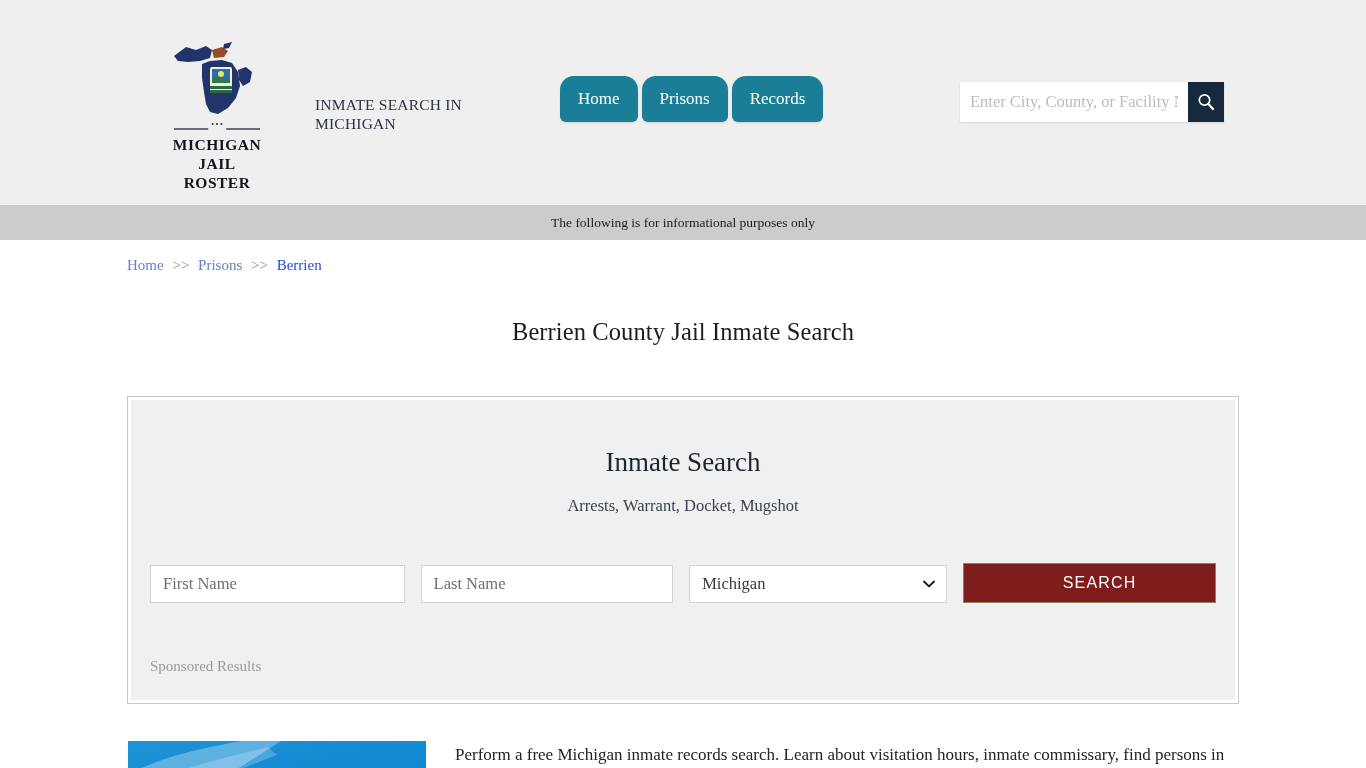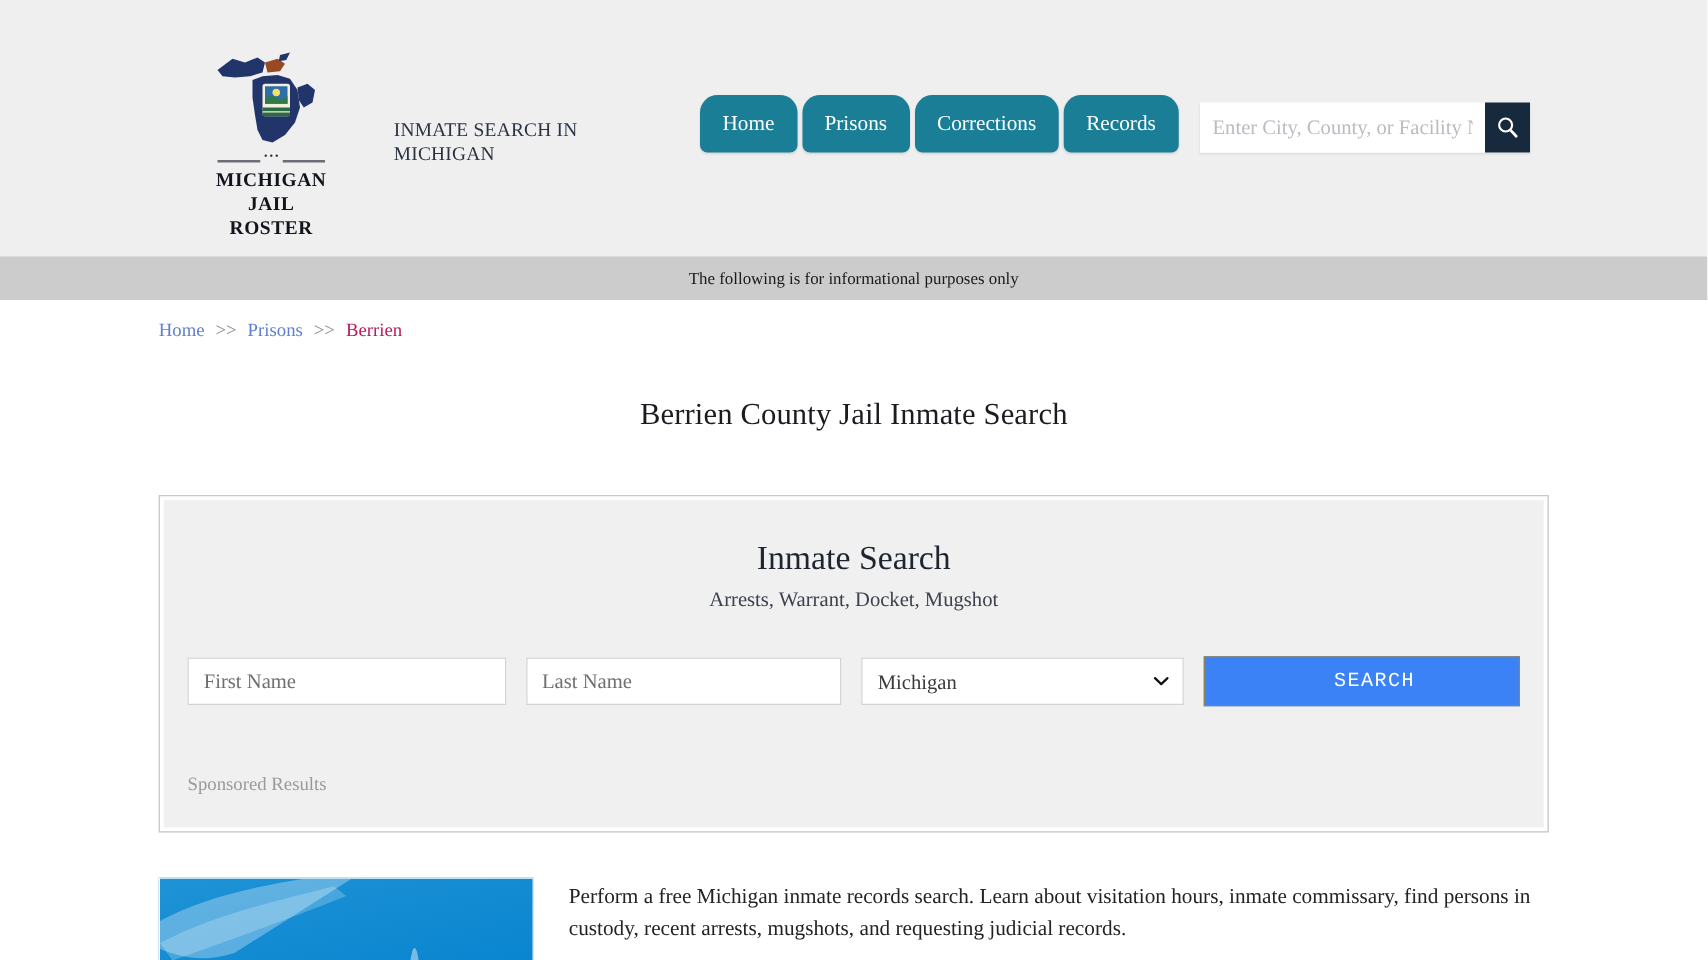--- a/index.html
+++ b/index.html
@@ -142,21 +142,21 @@
     padding: 17px 14px 0 14px;
     font-size: 15px;
     color: #777777;
   }
   .breadcrumb a {
     color: #5f7fd0;
     text-decoration: none;
     cursor: pointer;
   }
   .breadcrumb .sep { color: #8b8b8b; margin: 0 5px; }
-  .breadcrumb .current { color: #be185d; }
+  .breadcrumb .current { color: #1d4ed8; }
 
   .page-title {
     margin: 44px 0 0 0;
     text-align: center;
     font-size: 24.5px;
     font-weight: normal;
     color: #1b1b21;
     letter-spacing: 0.1px;
   }
 
@@ -166,34 +166,34 @@
     border: 1px solid #c9c9c9;
     background: #f0f0f0;
     padding: 32px 22px 28px 22px;
     box-shadow: 0 0 0 3px #ffffff inset;
   }
   .panel-title {
     text-align: center;
     font-size: 27px;
     font-weight: normal;
     color: #1e2530;
-    margin: 0;
+    margin: 16px;
     line-height: 1.3;
   }
   .panel-sub {
     text-align: center;
     font-size: 16.5px;
     color: #3c424d;
     margin: 6px 0 0 0;
   }
   .search-form {
     display: flex;
-    align-items: flex-start;
+    align-items: center;
     gap: 16px;
-    margin-top: 36px;
+    margin-top: 48px;
   }
   .field {
     height: 38px;
     border: 1px solid #d3d3d3;
     background: #ffffff;
     font-family: "Liberation Serif", "DejaVu Serif", serif;
     font-size: 16.5px;
     color: #3b3b3b;
     padding: 0 12px;
     outline: none;
@@ -212,24 +212,24 @@
   .select-chevron {
     position: absolute;
     right: 12px; top: 50%;
     transform: translateY(-50%);
     pointer-events: none;
     width: 12px; height: 8px;
   }
   .search-submit {
     width: 258px;
     height: 40px;
-    background: #3b82f6;
+    background: #7f1d1d;
     color: #ffffff;
     border: 1px solid #8d8360;
-    font-family: Liberation Mono, monospace;
+    font-family: Liberation Sans, sans-serif;
     font-size: 16px;
     letter-spacing: 1.2px;
     cursor: pointer;
     margin-top: -1px;
     padding-left: 26px;
   }
   .sponsored {
     margin-top: 55px;
     font-size: 15px;
     color: #9a9a9a;
@@ -288,21 +288,20 @@
         <div>MICHIGAN</div>
         <div>JAIL ROSTER</div>
       </div>
     </div>
 
     <div class="tagline">INMATE SEARCH IN MICHIGAN</div>
 
     <nav class="main-nav">
       <a class="nav-tab">Home</a>
       <a class="nav-tab">Prisons</a>
-      <a class="nav-tab">Corrections</a>
       <a class="nav-tab">Records</a>
     </nav>
 
     <div class="header-search">
       <input type="text" placeholder="Enter City, County, or Facility Name" style="">
       <button class="header-search-btn">
         <svg width="20" height="20" viewBox="0 0 20 20">
           <circle cx="8.5" cy="8" r="5.2" fill="none" stroke="#ffffff" stroke-width="1.7"></circle>
           <line x1="12.4" y1="12.1" x2="17" y2="17" stroke="#ffffff" stroke-width="2.2" stroke-linecap="round"></line>
         </svg>

